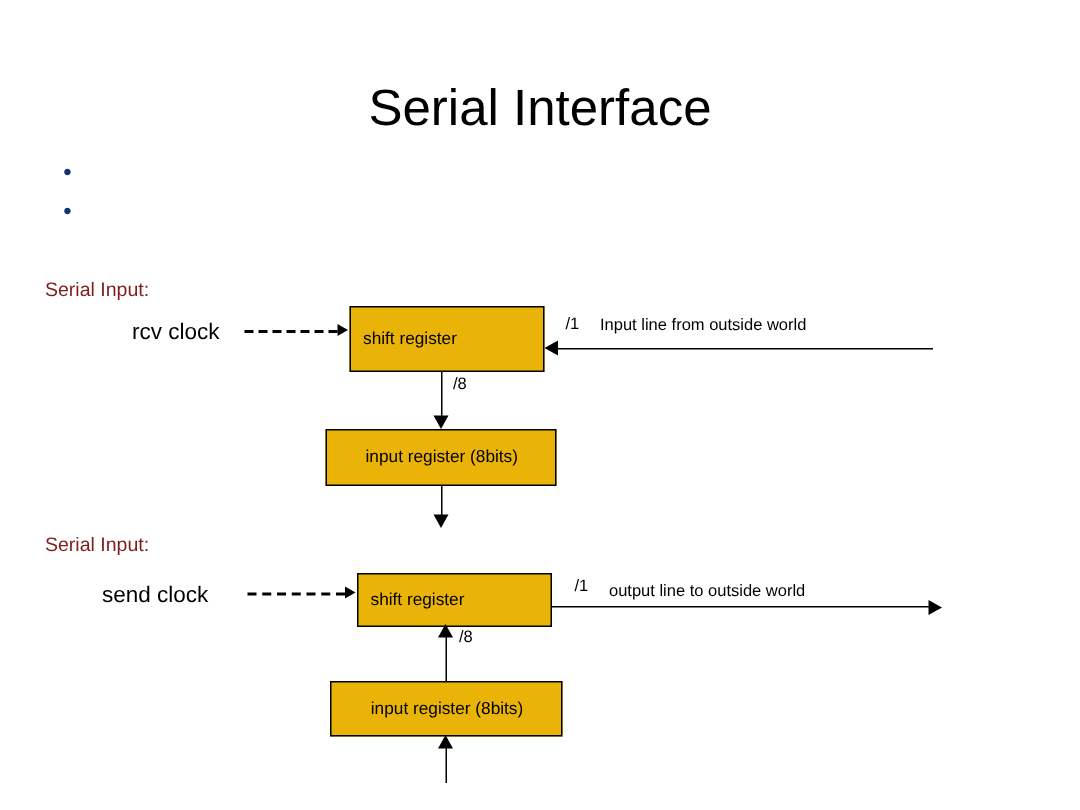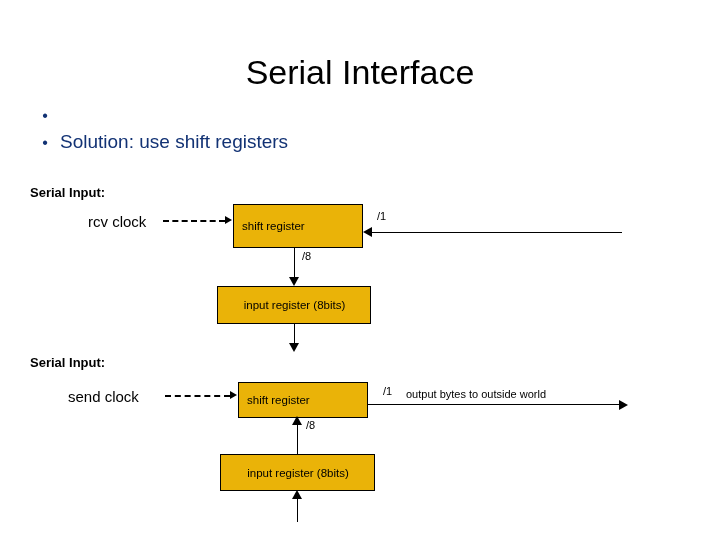--- a/index.html
+++ b/index.html
@@ -56,22 +56,22 @@
     color: #123274;
   }
   .bullet-text {
     color: #123274;
   }
 
   
   .section-heading {
     position: absolute;
     font-size: 13px;
-    font-weight: bold;
-    color: #000000;
+    font-weight: normal;
+    color: #7f1d1d;
     white-space: nowrap;
     letter-spacing: 0px;
   }
   #heading-serial-input  { left: 30px; top: 139px; }
   #heading-serial-output { left: 30px; top: 309px; }
 
   
   .dbox {
     position: absolute;
     box-sizing: border-box;
@@ -156,34 +156,34 @@
 <div id="slide">
 
   <div id="slide-title">Serial Interface</div>
 
   <div class="bullet-list">
     <div class="bullet-row">
       <span class="bullet-dot">•</span>
     </div>
     <div class="bullet-row">
       <span class="bullet-dot">•</span>
-      <span class="bullet-text">Solution: use shift registers</span>
     </div>
   </div>
 
   <div class="section-heading" id="heading-serial-input">Serial Input:</div>
 
   <div class="dlabel" style="left:88px; top:167px;">rcv clock</div>
 
   <div class="dashline" style="left:163px; top:174px; width:62px;"></div>
   <div class="arrow arrow-right arrow-small" style="left:225px; top:170px;"></div>
 
   <div class="dbox" style="left:233px; top:158px; width:130px; height:44px;">shift register</div>
 
   <div class="dlabel" style="left:377px; top:164px; font-size:11px;">/1</div>
+  <div class="dlabel" style="left:400px; top:165px; font-size:11px;">Input line from outside world</div>
 
   <div class="hline" style="left:372px; top:186px; width:250px;"></div>
   <div class="arrow arrow-left" style="left:363px; top:181px;"></div>
 
   <div class="vline" style="left:294px; top:202px; height:32px;"></div>
   <div class="arrow arrow-down" style="left:289px; top:231px;"></div>
   <div class="dlabel" style="left:302px; top:204px; font-size:11px;">/8</div>
 
   <div class="dbox center" style="left:217px; top:240px; width:154px; height:38px;">input register (8bits)</div>
 
@@ -193,21 +193,21 @@
   <div class="section-heading" id="heading-serial-output">Serial Input:</div>
 
   <div class="dlabel" style="left:68px; top:342px;">send clock</div>
 
   <div class="dashline" style="left:165px; top:349px; width:65px;"></div>
   <div class="arrow arrow-right arrow-small" style="left:230px; top:345px;"></div>
 
   <div class="dbox" style="left:238px; top:336px; width:130px; height:36px;">shift register</div>
 
   <div class="dlabel" style="left:383px; top:339px; font-size:11px;">/1</div>
-  <div class="dlabel" style="left:406px; top:342px; font-size:11px;">output bytes to outside world</div>
+  <div class="dlabel" style="left:406px; top:342px; font-size:11px;">output line to outside world</div>
 
   <div class="hline" style="left:368px; top:358px; width:252px;"></div>
   <div class="arrow arrow-right" style="left:619px; top:354px;"></div>
 
   <div class="vline" style="left:297px; top:377px; height:31px;"></div>
   <div class="arrow arrow-up" style="left:292px; top:370px;"></div>
   <div class="dlabel" style="left:306px; top:373px; font-size:11px;">/8</div>
 
   <div class="dbox center" style="left:220px; top:408px; width:155px; height:37px;">input register (8bits)</div>
 

